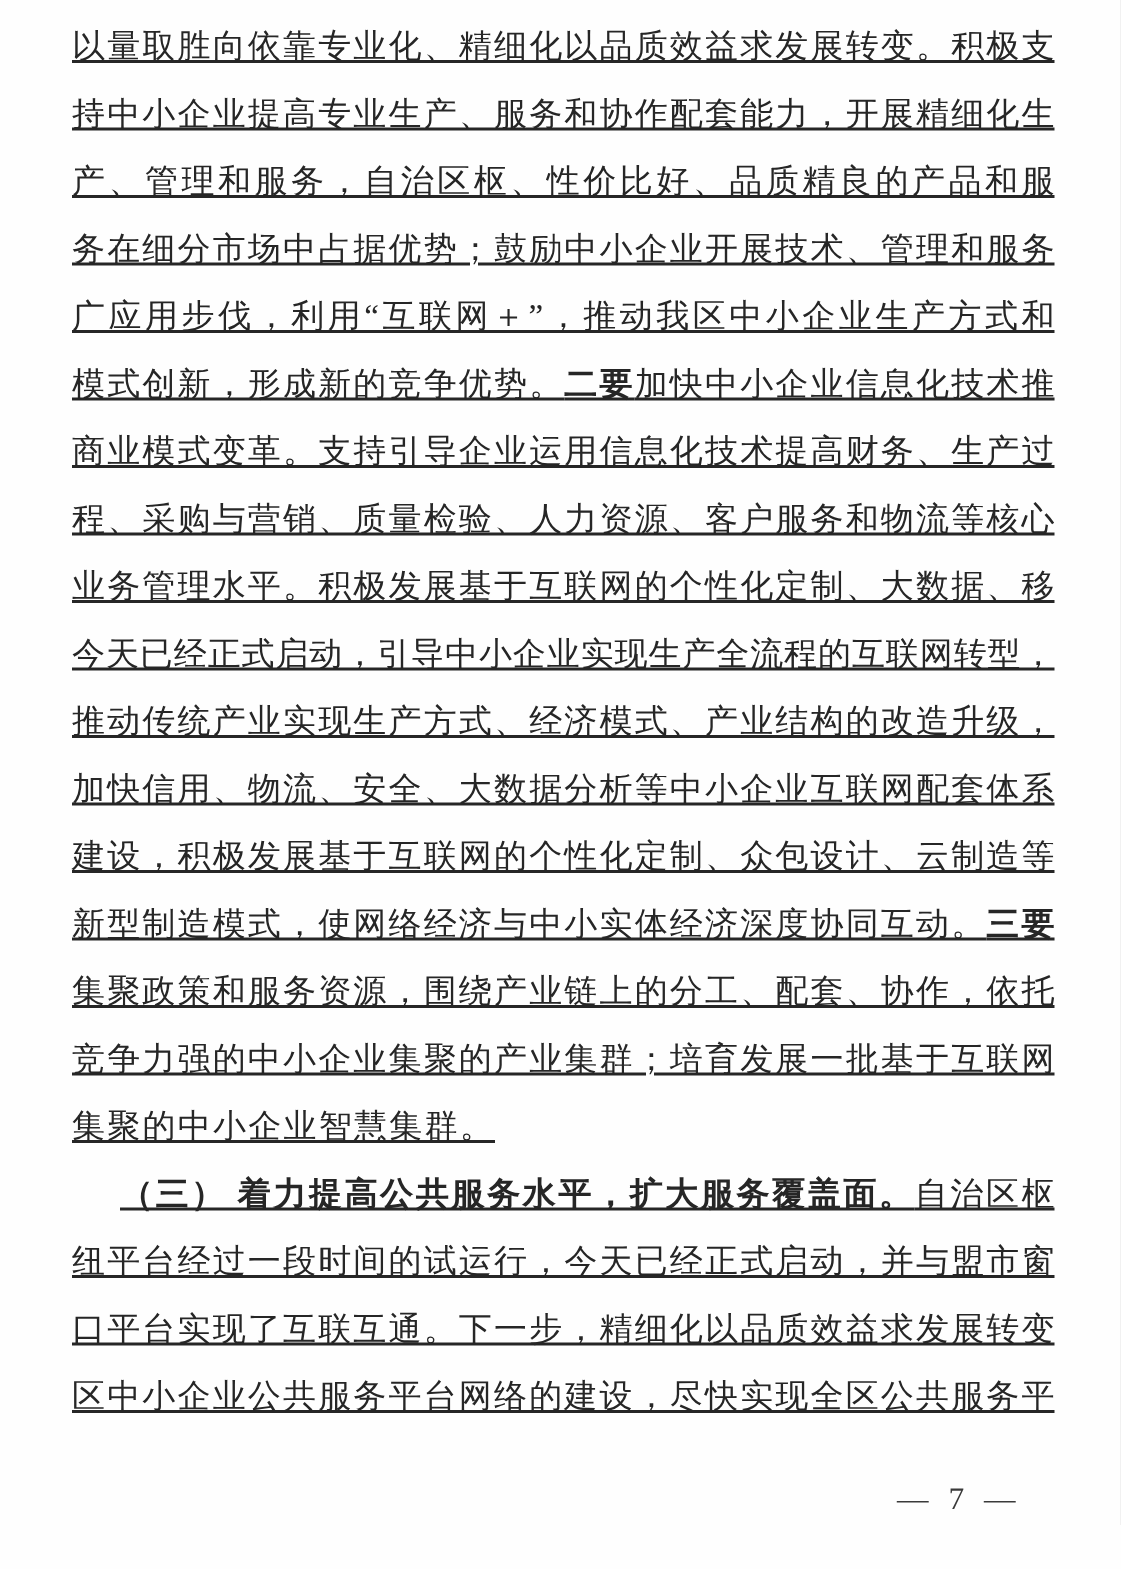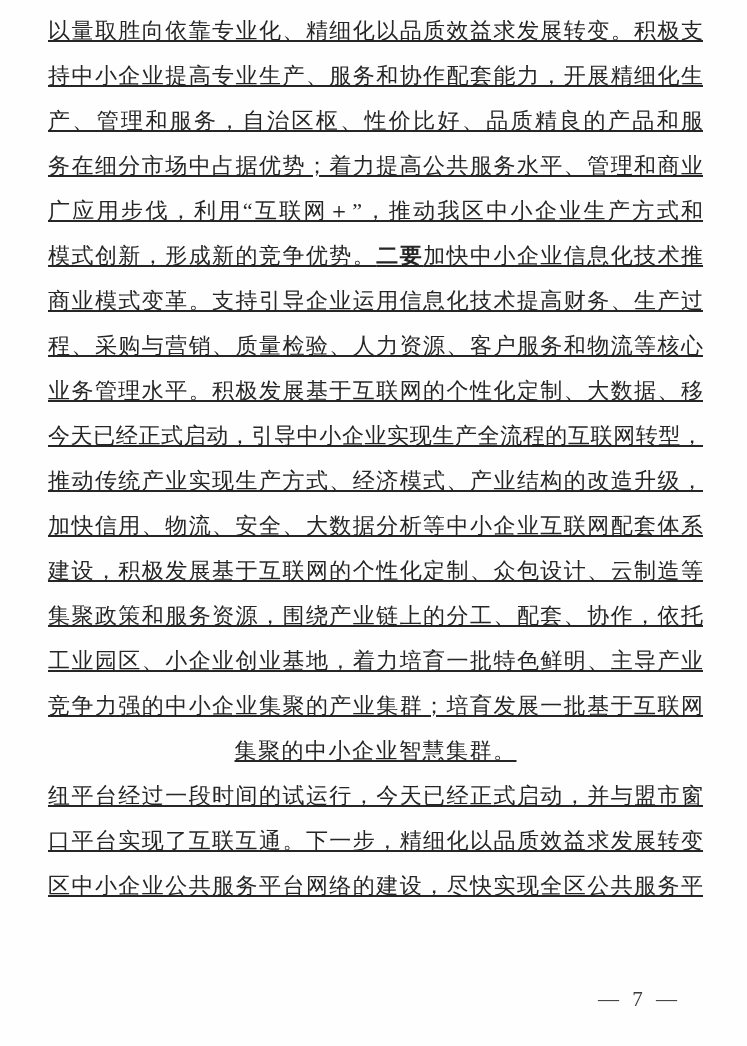--- a/index.html
+++ b/index.html
@@ -22,21 +22,21 @@
     left: 48px;
     top: 8px;
     width: 655px;
   }
   .line {
     height: 45px;
     line-height: 45px;
     font-size: 22px;
     letter-spacing: 1.5px;
     white-space: nowrap;
-    text-align: center;
+    text-align: left;
   }
   .line.justify {
     letter-spacing: normal;
     white-space: normal;
     text-align: justify;
     text-align-last: justify;
     text-justify: inter-character;
   }
   .line.indent {
     text-indent: 32px;
@@ -54,32 +54,33 @@
   }
 </style>
 </head>
 <body>
 
 <div class="page">
   <div class="text-block">
       <div class="line justify"><span class="seg">以量取胜向依靠专业化、精细化以品质效益求发展转变。积极支</span></div>
       <div class="line justify"><span class="seg">持中小企业提高专业生产、服务和协作配套能力，开展精细化生</span></div>
       <div class="line justify"><span class="seg">产、管理和服务，自治区枢、性价比好、品质精良的产品和服</span></div>
-      <div class="line justify"><span class="seg">务在细分市场中占据优势；着力提高公共服务水平、管理和商业</span></div>
+      <div class="line justify"><span class="seg">务在细分市场中占据优势；鼓励中小企业开展技术、管理和服务</span></div>
       <div class="line justify"><span class="seg">广应用步伐，利用“互联网＋”，推动我区中小企业生产方式和</span></div>
       <div class="line justify"><span class="seg">模式创新，形成新的竞争优势。</span><span class="seg bold">二要</span><span class="seg">加快中小企业信息化技术推</span></div>
       <div class="line justify"><span class="seg">商业模式变革。支持引导企业运用信息化技术提高财务、生产过</span></div>
       <div class="line justify"><span class="seg">程、采购与营销、质量检验、人力资源、客户服务和物流等核心</span></div>
       <div class="line justify"><span class="seg">业务管理水平。积极发展基于互联网的个性化定制、大数据、移</span></div>
       <div class="line justify"><span class="seg">今天已经正式启动，引导中小企业实现生产全流程的互联网转型，</span></div>
       <div class="line justify"><span class="seg">推动传统产业实现生产方式、经济模式、产业结构的改造升级，</span></div>
       <div class="line justify"><span class="seg">加快信用、物流、安全、大数据分析等中小企业互联网配套体系</span></div>
       <div class="line justify"><span class="seg">建设，积极发展基于互联网的个性化定制、众包设计、云制造等</span></div>
+      <div class="line justify"><span class="seg">新型制造模式，使网络经济与中小实体经济深度协同互动。</span><span class="seg bold">三要</span></div>
       <div class="line justify"><span class="seg">集聚政策和服务资源，围绕产业链上的分工、配套、协作，依托</span></div>
-      <div class="line justify"><span class="seg">工业园区、小企业创业基地，着力培育一批特色鲜明、主导产业</span></div>
       <div class="line justify"><span class="seg">竞争力强的中小企业集聚的产业集群；培育发展一批基于互联网</span></div>
       <div class="line"><span class="seg">集聚的中小企业智慧集群。</span></div>
+      <div class="line justify indent"><span class="seg bold">（三） 着力提高公共服务水平，扩大服务覆盖面。</span><span class="seg">自治区枢</span></div>
       <div class="line justify"><span class="seg">纽平台经过一段时间的试运行，今天已经正式启动，并与盟市窗</span></div>
       <div class="line justify"><span class="seg">口平台实现了互联互通。下一步，精细化以品质效益求发展转变</span></div>
       <div class="line justify"><span class="seg">区中小企业公共服务平台网络的建设，尽快实现全区公共服务平</span></div>
     </div>
   <div class="page-number">— 7 —</div>
 </div>
 
 </body></html>

